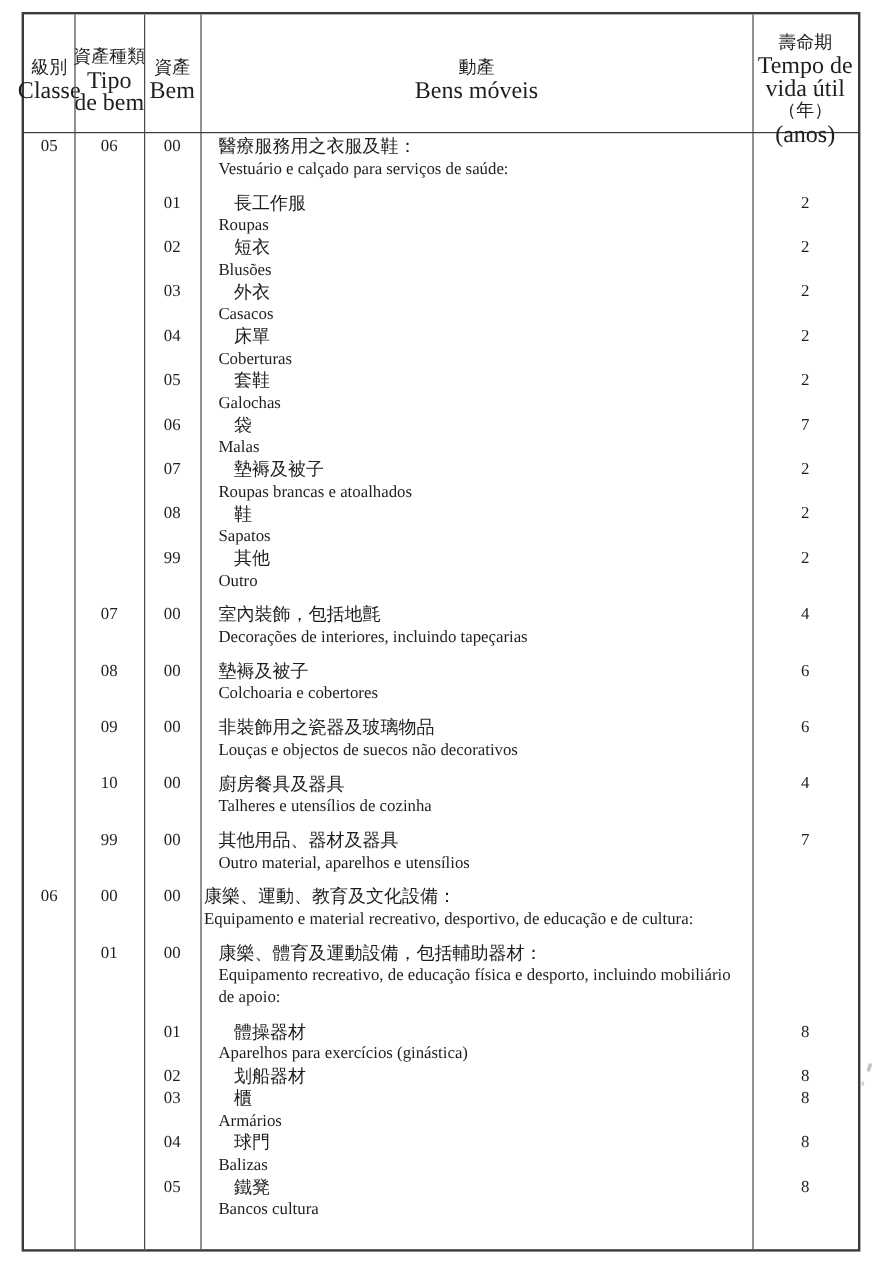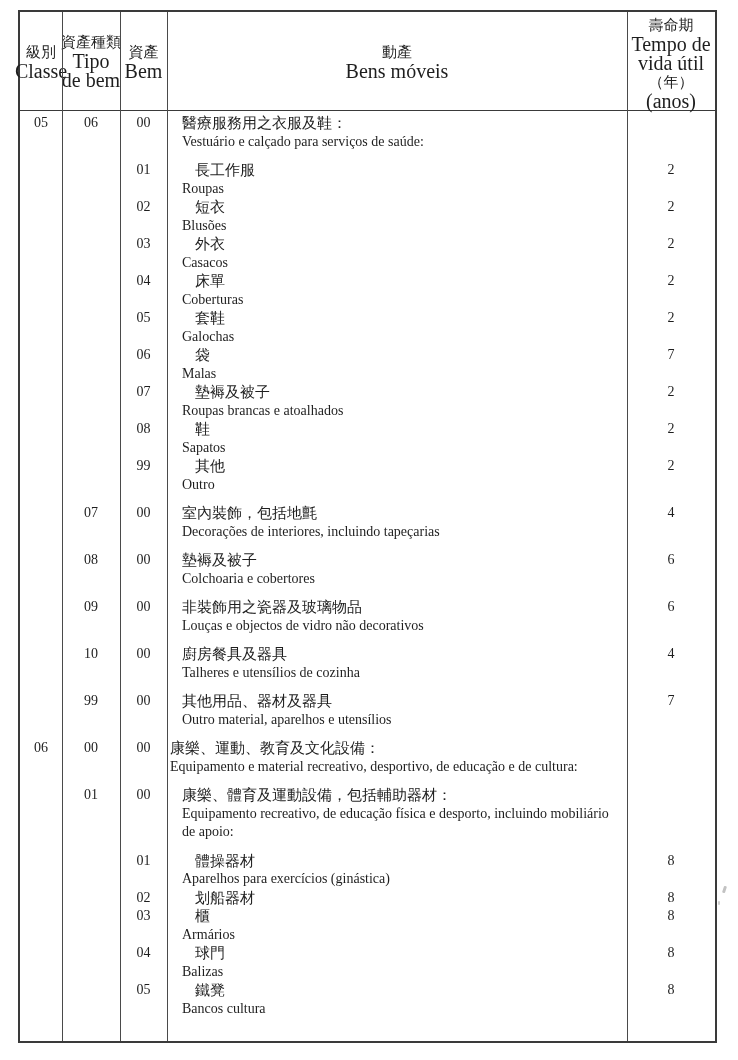--- a/index.html
+++ b/index.html
@@ -32,21 +32,21 @@
     grid-template-columns: 42px 58px 47px 460px 88px;
     height: 99px;
     border-bottom: 1px solid #3a3a3a;
     box-sizing: border-box;
   }
   .hcell {
     display: flex; flex-direction: column;
     align-items: center; justify-content: center;
     text-align: center;
   }
-  .hcell.h-vida { justify-content: flex-start; padding-top: 4px; }
+  .hcell.h-vida { justify-content: flex-start; padding-top: 15px; }
   .hline-zh { font-size: 15px; line-height: 19px; white-space: nowrap; }
   .hline-pt { font-size: 20px; line-height: 19px; white-space: nowrap; }
 
   .tbody { position: relative; padding-top: 3px; }
   .row {
     display: grid;
     grid-template-columns: 42px 58px 47px 460px 88px;
   }
   .row.gap { margin-top: 10px; }
   .cell { box-sizing: border-box; }
@@ -237,21 +237,21 @@
     </div>
     <div class="cell c-anos">6</div>
   </div>
 
   <div class="row lv1 gap">
     <div class="cell num c-classe"></div>
     <div class="cell num c-tipo">09</div>
     <div class="cell num c-bem">00</div>
     <div class="cell c-desc">
       <div class="zh">非裝飾用之瓷器及玻璃物品</div>
-      <div class="pt">Louças e objectos de vidro não decorativos</div>
+      <div class="pt">Louças e objectos de suecos não decorativos</div>
     </div>
     <div class="cell c-anos">6</div>
   </div>
 
   <div class="row lv1 gap">
     <div class="cell num c-classe"></div>
     <div class="cell num c-tipo">10</div>
     <div class="cell num c-bem">00</div>
     <div class="cell c-desc">
       <div class="zh">廚房餐具及器具</div>

